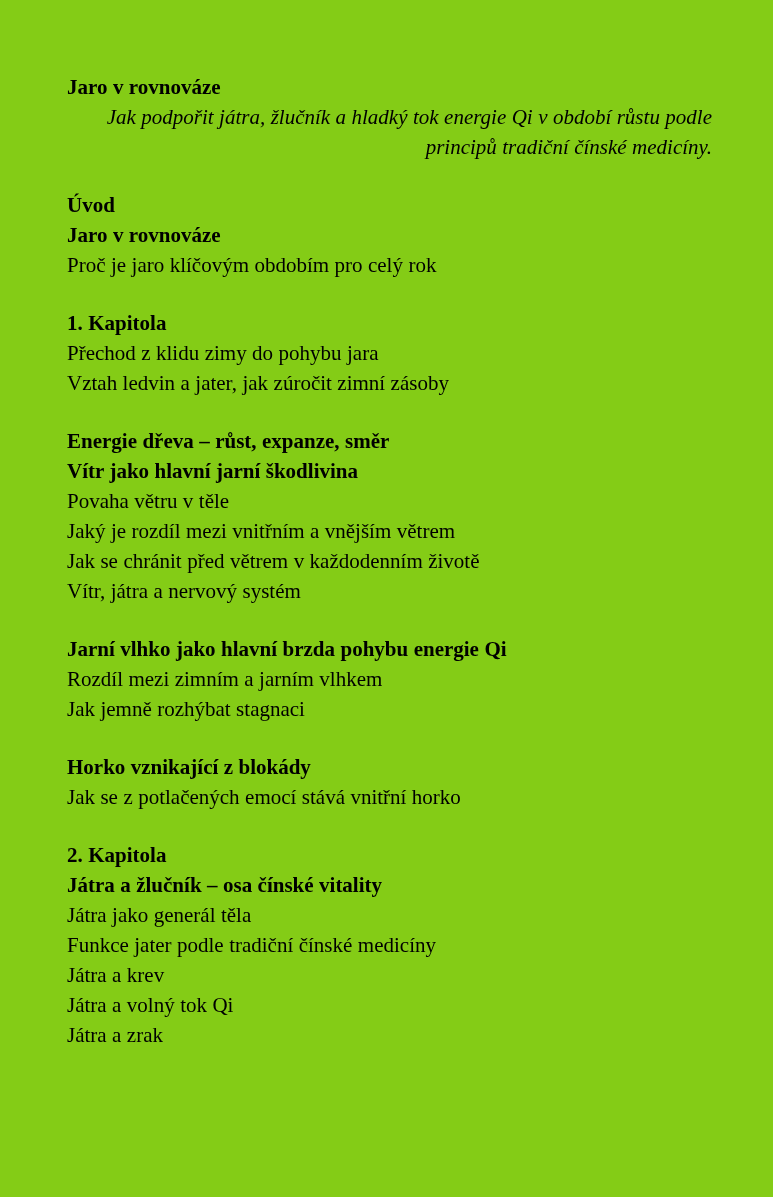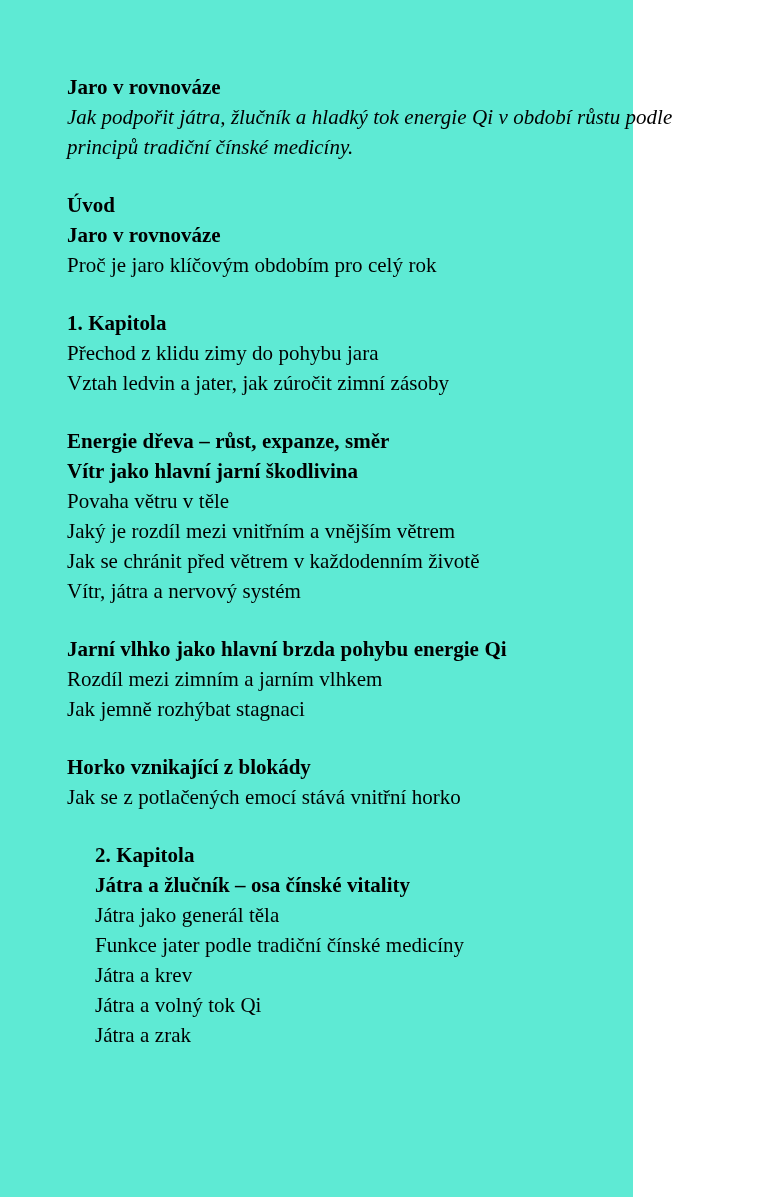--- a/index.html
+++ b/index.html
@@ -10,36 +10,35 @@
   }
   body {
     width: 773px;
     height: 1197px;
     font-family: "Liberation Serif", "DejaVu Serif", serif;
     color: #000000;
     overflow: hidden;
   }
   .page {
     position: relative;
-    width: 633px;
+    width: 773px;
     height: 1197px;
-    background: #5eead4;
+    background: #84cc16;
     box-sizing: border-box;
     padding: 72px 64px 40px 67px;
   }
   .doc-body {
     width: 645px;
   }
   
   .block {
     margin: 0 0 28px 0;
   }
   .block:last-child {
     margin-bottom: 0;
-    margin-left: 28px;
   }
   
   .line {
     font-size: 21px;
     line-height: 30px;
     white-space: pre-wrap;
     letter-spacing: 0;
     word-spacing: 0.2px;
   }
   .line.bold {
@@ -48,20 +47,21 @@
   .line.regular {
     font-weight: normal;
     font-style: normal;
   }
   
   .line.subtitle {
     font-style: italic;
     font-size: 21px;
     line-height: 30px;
     width: 645px;
+    text-align: right;
   }
 </style>
 </head>
 <body>
 
 <div class="page">
   <div class="doc-body" id="doc-body">
       <div class="block">
         <div class="line bold">Jaro v rovnováze</div>
         <div class="line subtitle">Jak podpořit játra, žlučník a hladký tok energie Qi v období růstu podle principů tradiční čínské medicíny.</div>

